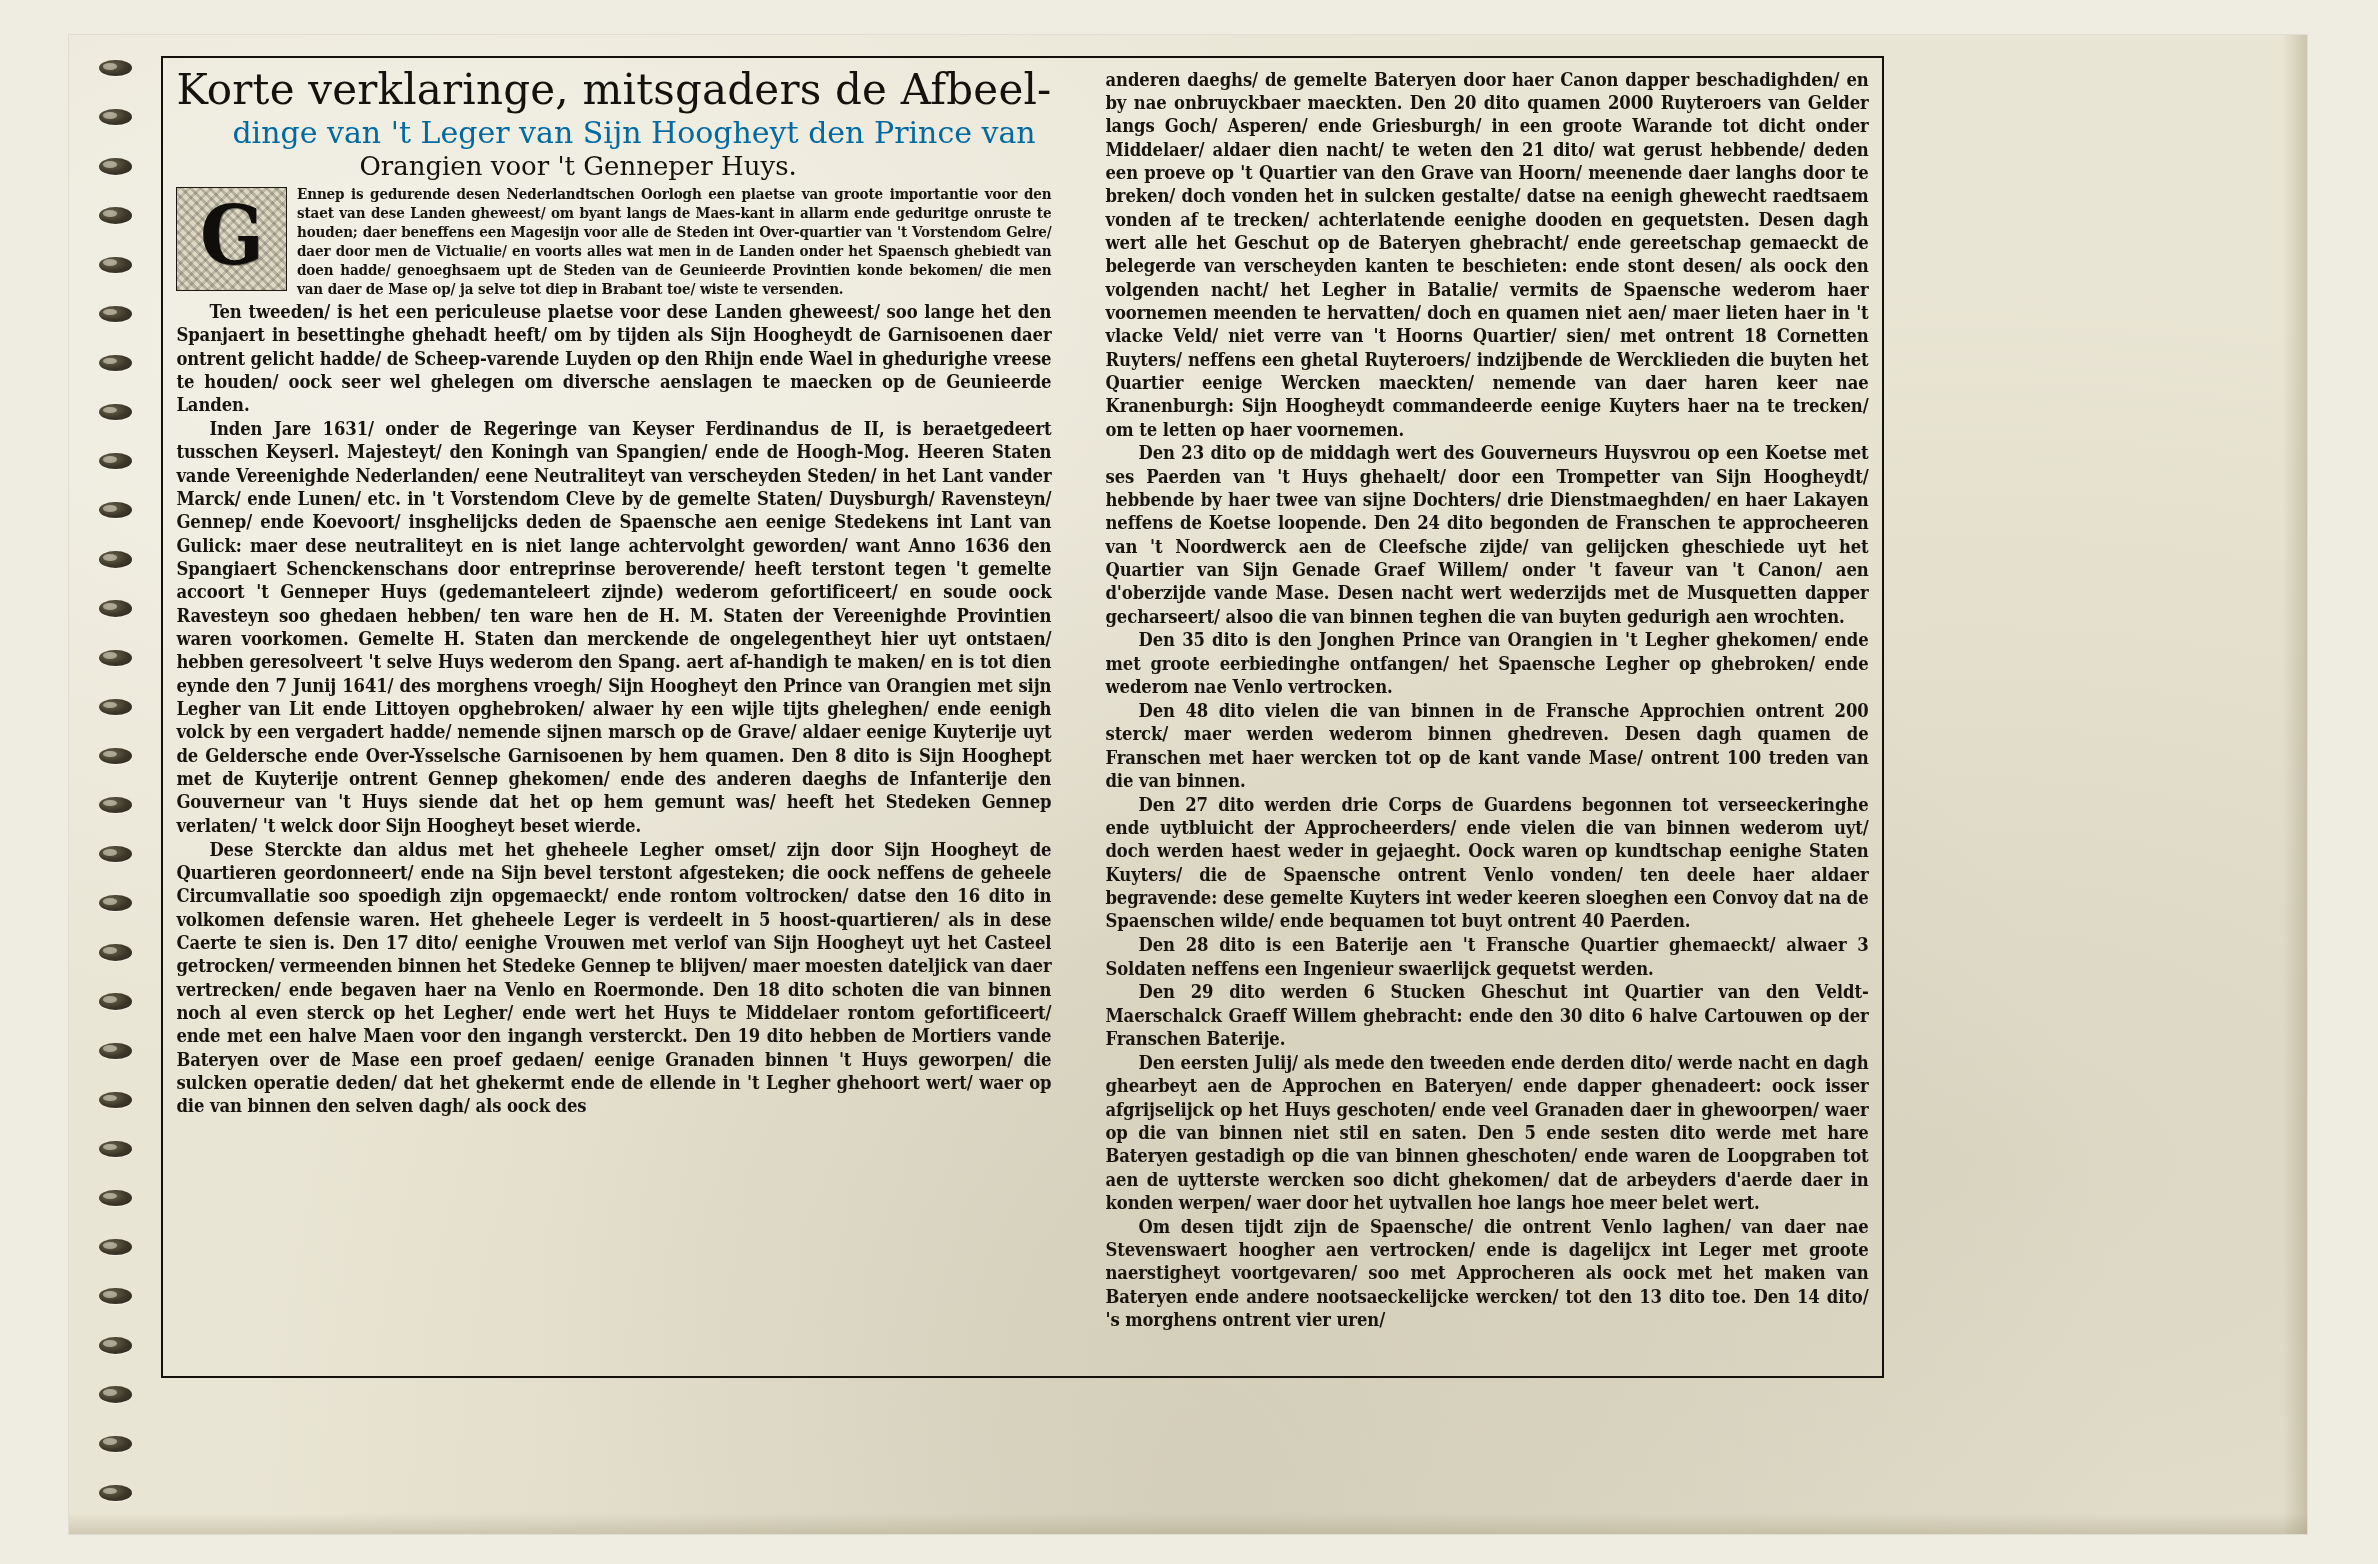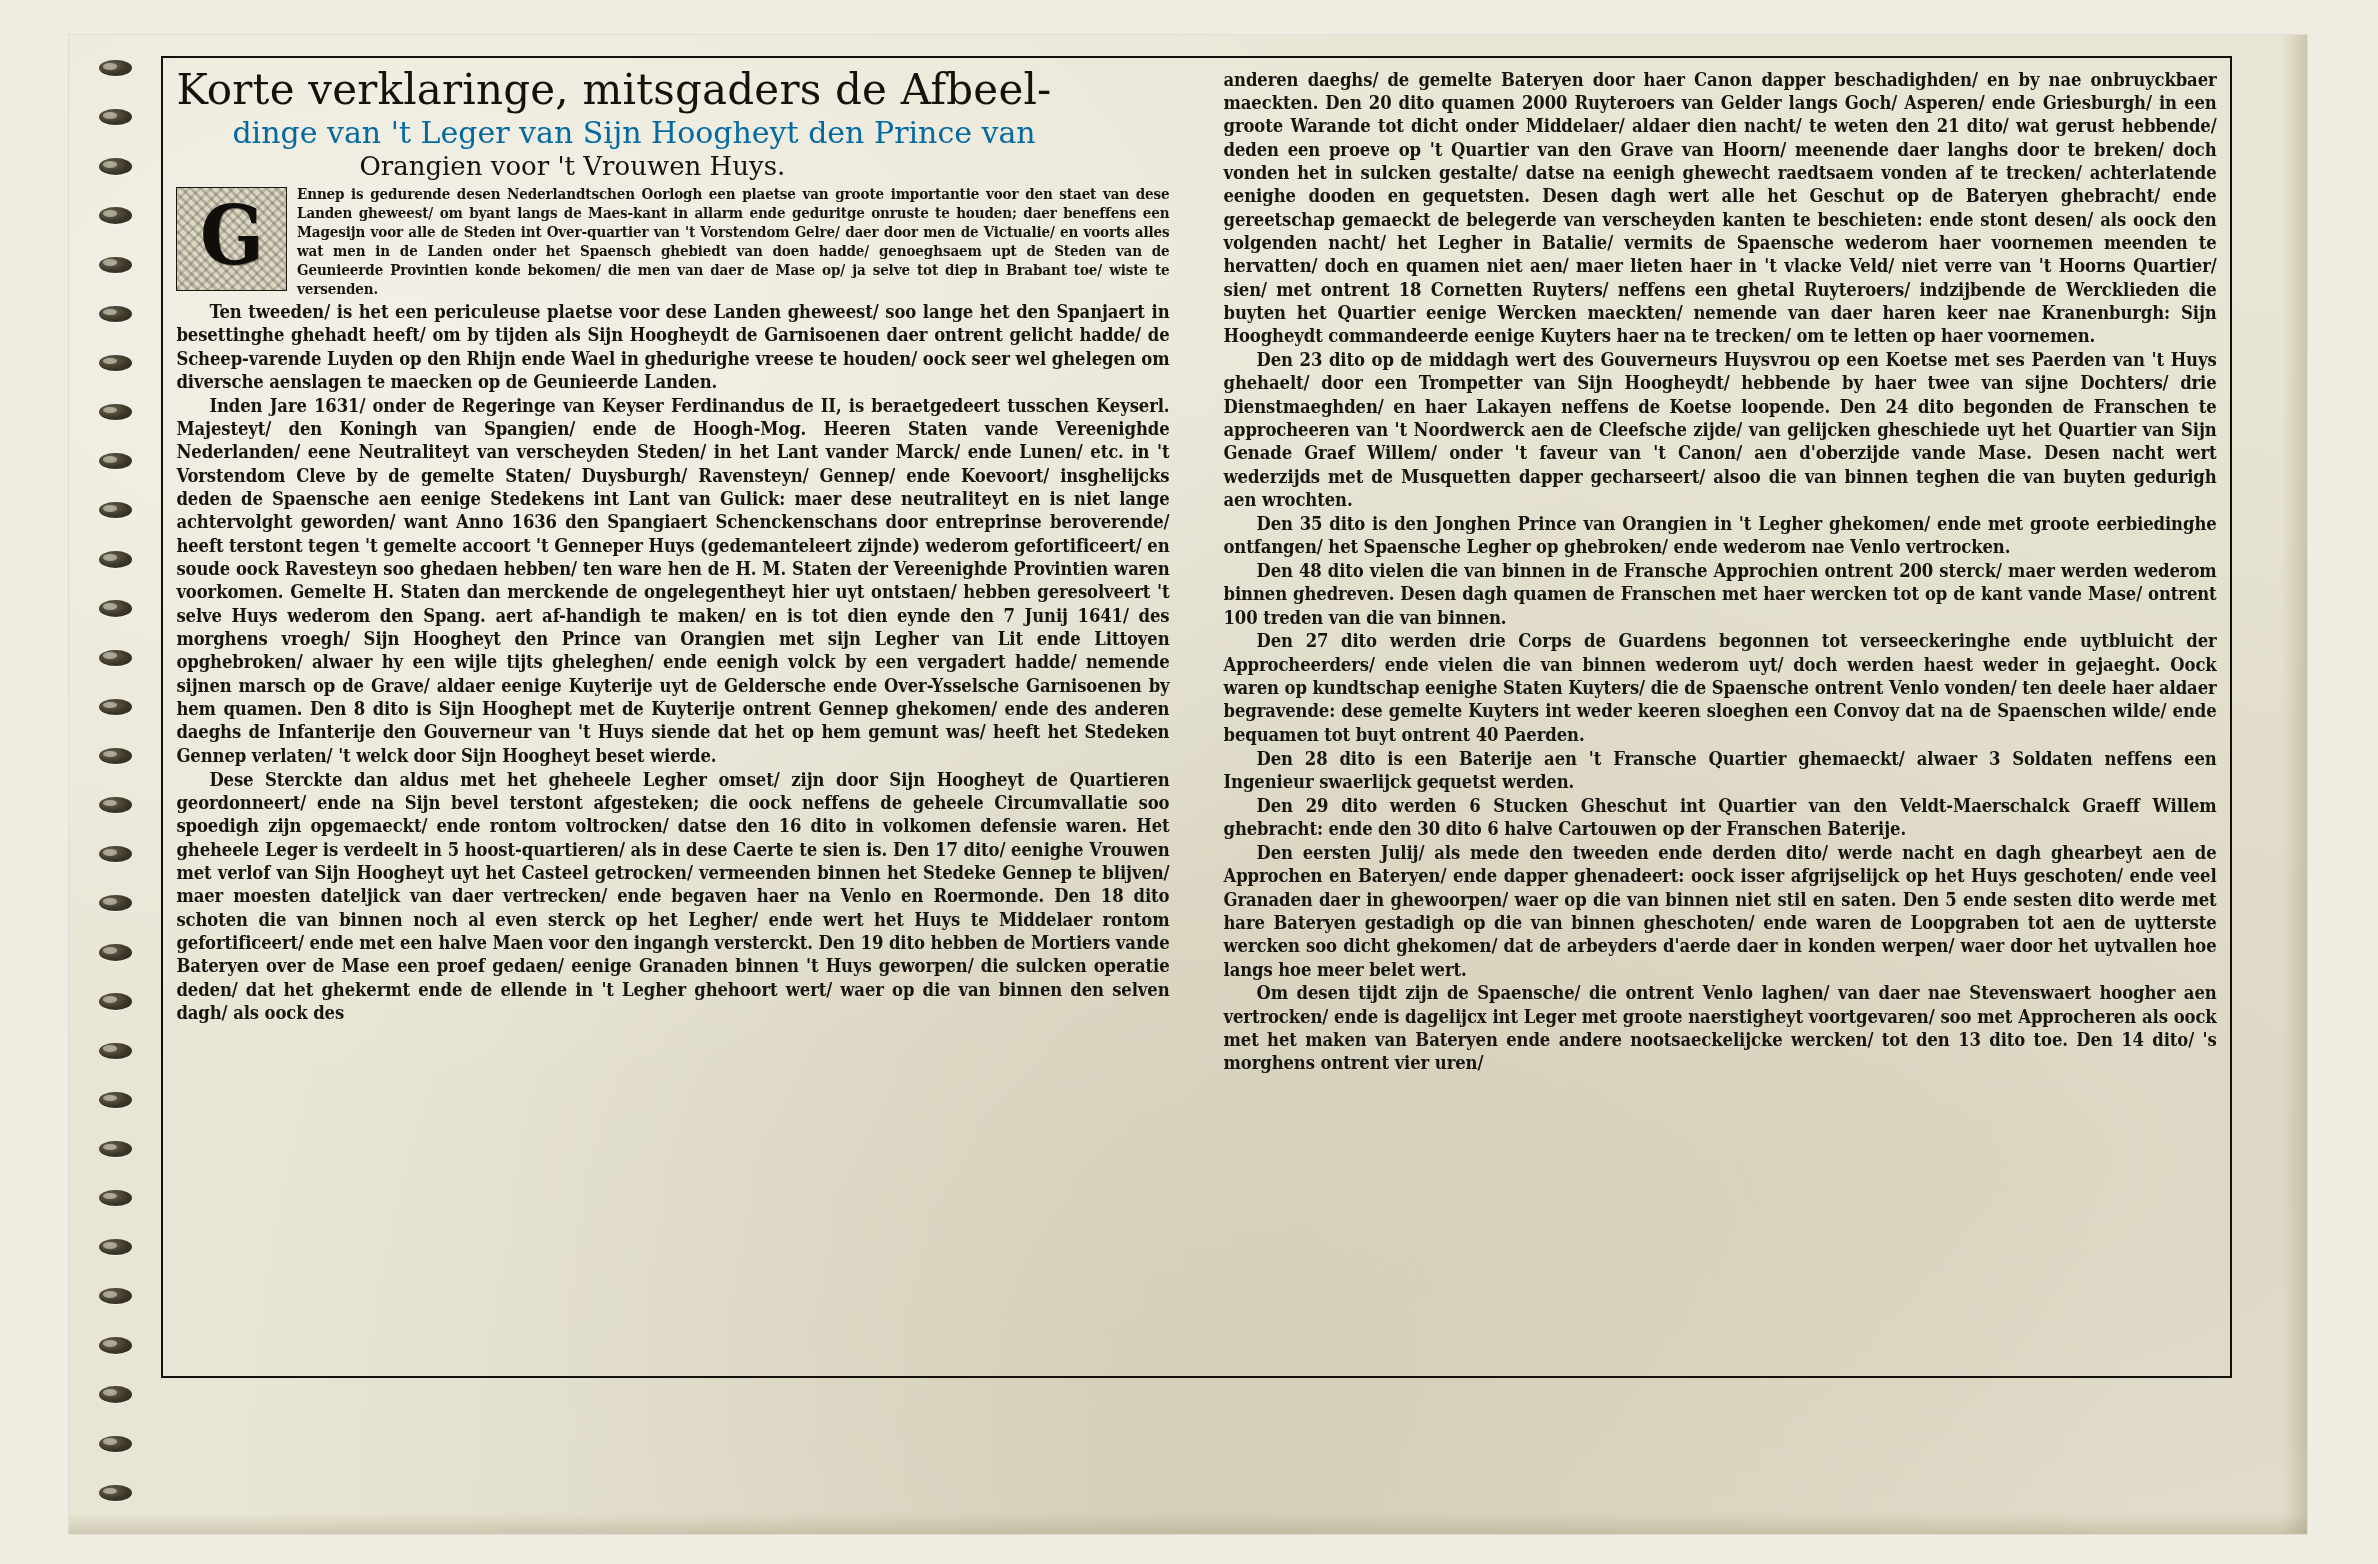--- a/index.html
+++ b/index.html
@@ -80,21 +80,21 @@
     width: 13.4px; height: 6.7px;
     border-radius: 50%;
     background: rgba(233,229,212,0.55);
   }
 
   
   .frame {
     position: absolute;
     left: 92px;
     top: 21px;
-    width: 2071px;
+    width: 1723px;
     height: 1322px;
     border: 2.9px solid #14110c;
     box-sizing: border-box;
     padding: 9.6px 13.4px 5.8px 13.4px;
   }
 
   .columns {
     display: flex;
     height: 100%;
     box-sizing: border-box;
@@ -229,21 +229,21 @@
   </div>
 
   <div class="frame">
     <div class="columns">
 
       <div class="col left">
 
         <div class="headline">
           <span class="l1">Korte verklaringe, mitsgaders de Afbeel-</span>
           <span class="l2">dinge van 't Leger van Sijn Hoogheyt den Prince van</span>
-          <span class="l3">Orangien voor 't Vrouwen Huys.</span>
+          <span class="l3">Orangien voor 't Genneper Huys.</span>
         </div>
 
         <div class="body-text">
           <div class="initial">
             <span>G</span>
           </div>
           <p class="noindent first-par">Ennep is gedurende desen Nederlandtschen Oorlogh een plaetse van groote importantie voor den staet van dese Landen gheweest/ om byant langs de Maes-kant in allarm ende geduritge onruste te houden; daer beneffens een Magesijn voor alle de Steden int Over-quartier van 't Vorstendom Gelre/ daer door men de Victualie/ en voorts alles wat men in de Landen onder het Spaensch ghebiedt van doen hadde/ genoeghsaem upt de Steden van de Geunieerde Provintien konde bekomen/ die men van daer de Mase op/ ja selve tot diep in Brabant toe/ wiste te versenden.</p>
           <p>Ten tweeden/ is het een periculeuse plaetse voor dese Landen gheweest/ soo lange het den Spanjaert in besettinghe ghehadt heeft/ om by tijden als Sijn Hoogheydt de Garnisoenen daer ontrent gelicht hadde/ de Scheep-varende Luyden op den Rhijn ende Wael in ghedurighe vreese te houden/ oock seer wel ghelegen om diversche aenslagen te maecken op de Geunieerde Landen.</p>
           <p>Inden Jare 1631/ onder de Regeringe van Keyser Ferdinandus de II, is beraetgedeert tusschen Keyserl. Majesteyt/ den Koningh van Spangien/ ende de Hoogh-Mog. Heeren Staten vande Vereenighde Nederlanden/ eene Neutraliteyt van verscheyden Steden/ in het Lant vander Marck/ ende Lunen/ etc. in 't Vorstendom Cleve by de gemelte Staten/ Duysburgh/ Ravensteyn/ Gennep/ ende Koevoort/ insghelijcks deden de Spaensche aen eenige Stedekens int Lant van Gulick: maer dese neutraliteyt en is niet lange achtervolght geworden/ want Anno 1636 den Spangiaert Schenckenschans door entreprinse beroverende/ heeft terstont tegen 't gemelte accoort 't Genneper Huys (gedemanteleert zijnde) wederom gefortificeert/ en soude oock Ravesteyn soo ghedaen hebben/ ten ware hen de H. M. Staten der Vereenighde Provintien waren voorkomen. Gemelte H. Staten dan merckende de ongelegentheyt hier uyt ontstaen/ hebben geresolveert 't selve Huys wederom den Spang. aert af-handigh te maken/ en is tot dien eynde den 7 Junij 1641/ des morghens vroegh/ Sijn Hoogheyt den Prince van Orangien met sijn Legher van Lit ende Littoyen opghebroken/ alwaer hy een wijle tijts gheleghen/ ende eenigh volck by een vergadert hadde/ nemende sijnen marsch op de Grave/ aldaer eenige Kuyterije uyt de Geldersche ende Over-Ysselsche Garnisoenen by hem quamen. Den 8 dito is Sijn Hooghept met de Kuyterije ontrent Gennep ghekomen/ ende des anderen daeghs de Infanterije den Gouverneur van 't Huys siende dat het op hem gemunt was/ heeft het Stedeken Gennep verlaten/ 't welck door Sijn Hoogheyt beset wierde.</p>
           <p>Dese Sterckte dan aldus met het gheheele Legher omset/ zijn door Sijn Hoogheyt de Quartieren geordonneert/ ende na Sijn bevel terstont afgesteken; die oock neffens de geheele Circumvallatie soo spoedigh zijn opgemaeckt/ ende rontom voltrocken/ datse den 16 dito in volkomen defensie waren. Het gheheele Leger is verdeelt in 5 hoost-quartieren/ als in dese Caerte te sien is. Den 17 dito/ eenighe Vrouwen met verlof van Sijn Hoogheyt uyt het Casteel getrocken/ vermeenden binnen het Stedeke Gennep te blijven/ maer moesten dateljick van daer vertrecken/ ende begaven haer na Venlo en Roermonde. Den 18 dito schoten die van binnen noch al even sterck op het Legher/ ende wert het Huys te Middelaer rontom gefortificeert/ ende met een halve Maen voor den ingangh versterckt. Den 19 dito hebben de Mortiers vande Bateryen over de Mase een proef gedaen/ eenige Granaden binnen 't Huys geworpen/ die sulcken operatie deden/ dat het ghekermt ende de ellende in 't Legher ghehoort wert/ waer op die van binnen den selven dagh/ als oock des</p>

